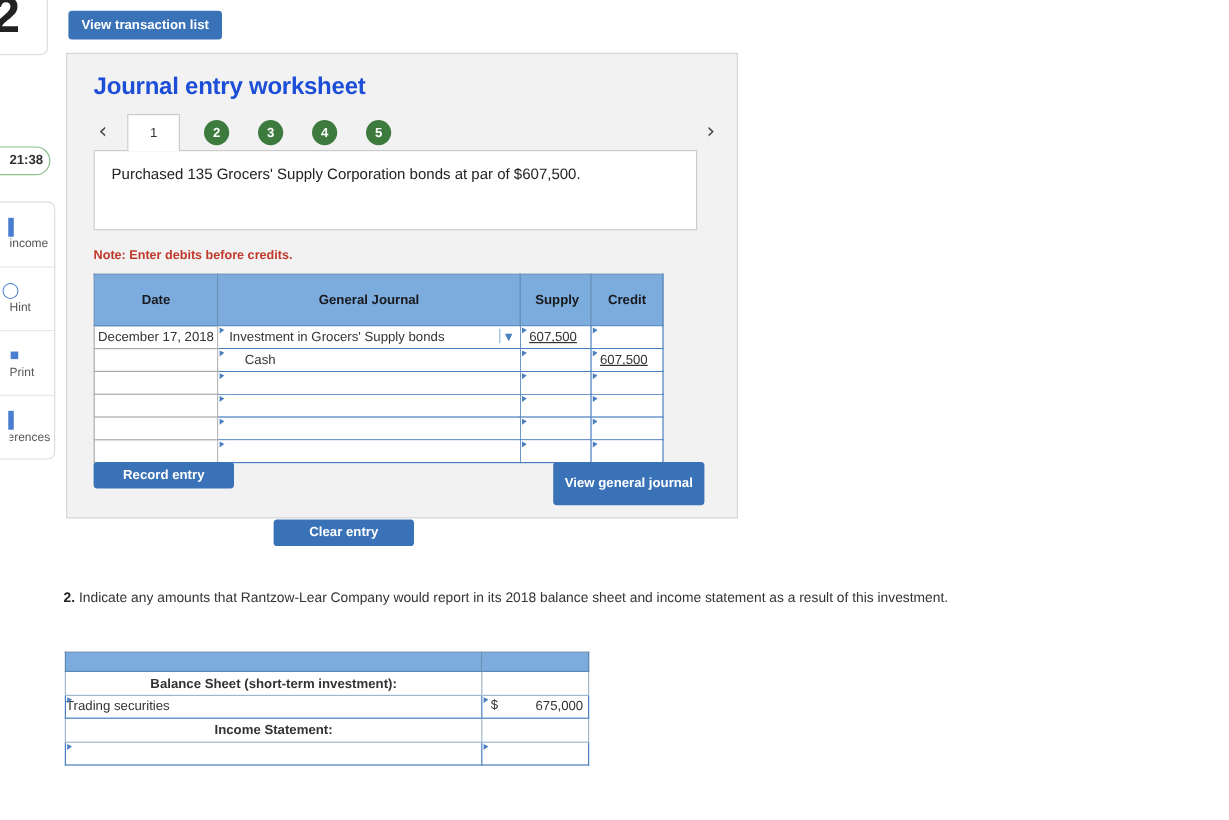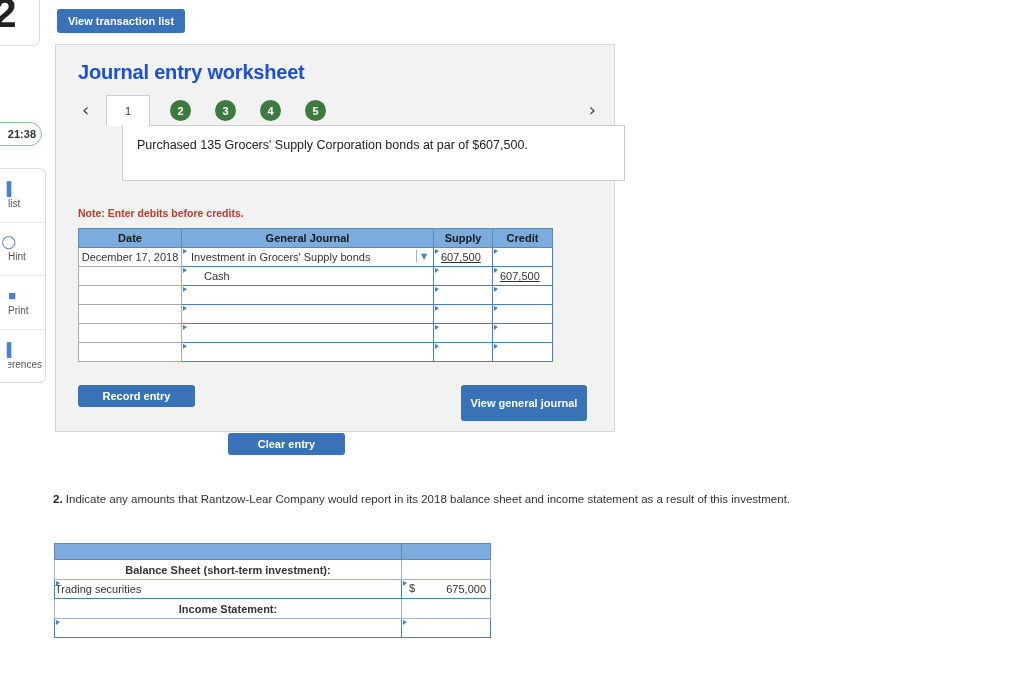--- a/index.html
+++ b/index.html
@@ -168,26 +168,25 @@
     font-size: 11px;
     font-weight: bold;
     display: flex; align-items: center; justify-content: center;
     cursor: pointer;
   }
 
   
   #txn-box {
     position: absolute;
     left: 22px; top: 80px;
-    width: 503px; height: 56px;
+    width: 503px; height: 67px;
     background: #ffffff;
     border: 1px solid #cccccc;
     box-sizing: border-box;
     z-index: 2;
-    margin-left: 44px;
   }
   #txn-text {
     padding: 12px 14px;
     font-size: 12.5px;
     color: #222222;
   }
 
   #note-text {
     position: absolute;
     left: 22px; top: 162px;
@@ -206,21 +205,21 @@
     background: #ffffff;
     table-layout: fixed;
   }
   #journal-table th {
     background: #7cabdd;
     border: 1px solid #5f89b5;
     font-size: 11px;
     font-weight: bold;
     color: #17191c;
     height: 18px;
-    padding: 0;
+    padding: 12px;
     text-align: center;
   }
   #journal-table td {
     border: 1px solid #aaaaaa;
     height: 18px;
     padding: 0;
     font-size: 11px;
     color: #333333;
     background: #ffffff;
     vertical-align: middle;
@@ -324,21 +323,21 @@
     <span class="qnum">2</span>
   </div>
 
   <div id="timer-pill">
     <span>21:38</span>
   </div>
 
   <div class="rail-card" id="tool-card">
     <div class="tool-item">
       <span class="tool-glyph">▌</span>
-      <span class="tool-label">list</span>
+      <span class="tool-label">income</span>
     </div>
     <div class="tool-item">
       <span class="tool-glyph">◯</span>
       <span class="tool-label">Hint</span>
     </div>
     <div class="tool-item">
       <span class="tool-glyph">■</span>
       <span class="tool-label">Print</span>
     </div>
     <div class="tool-item">

